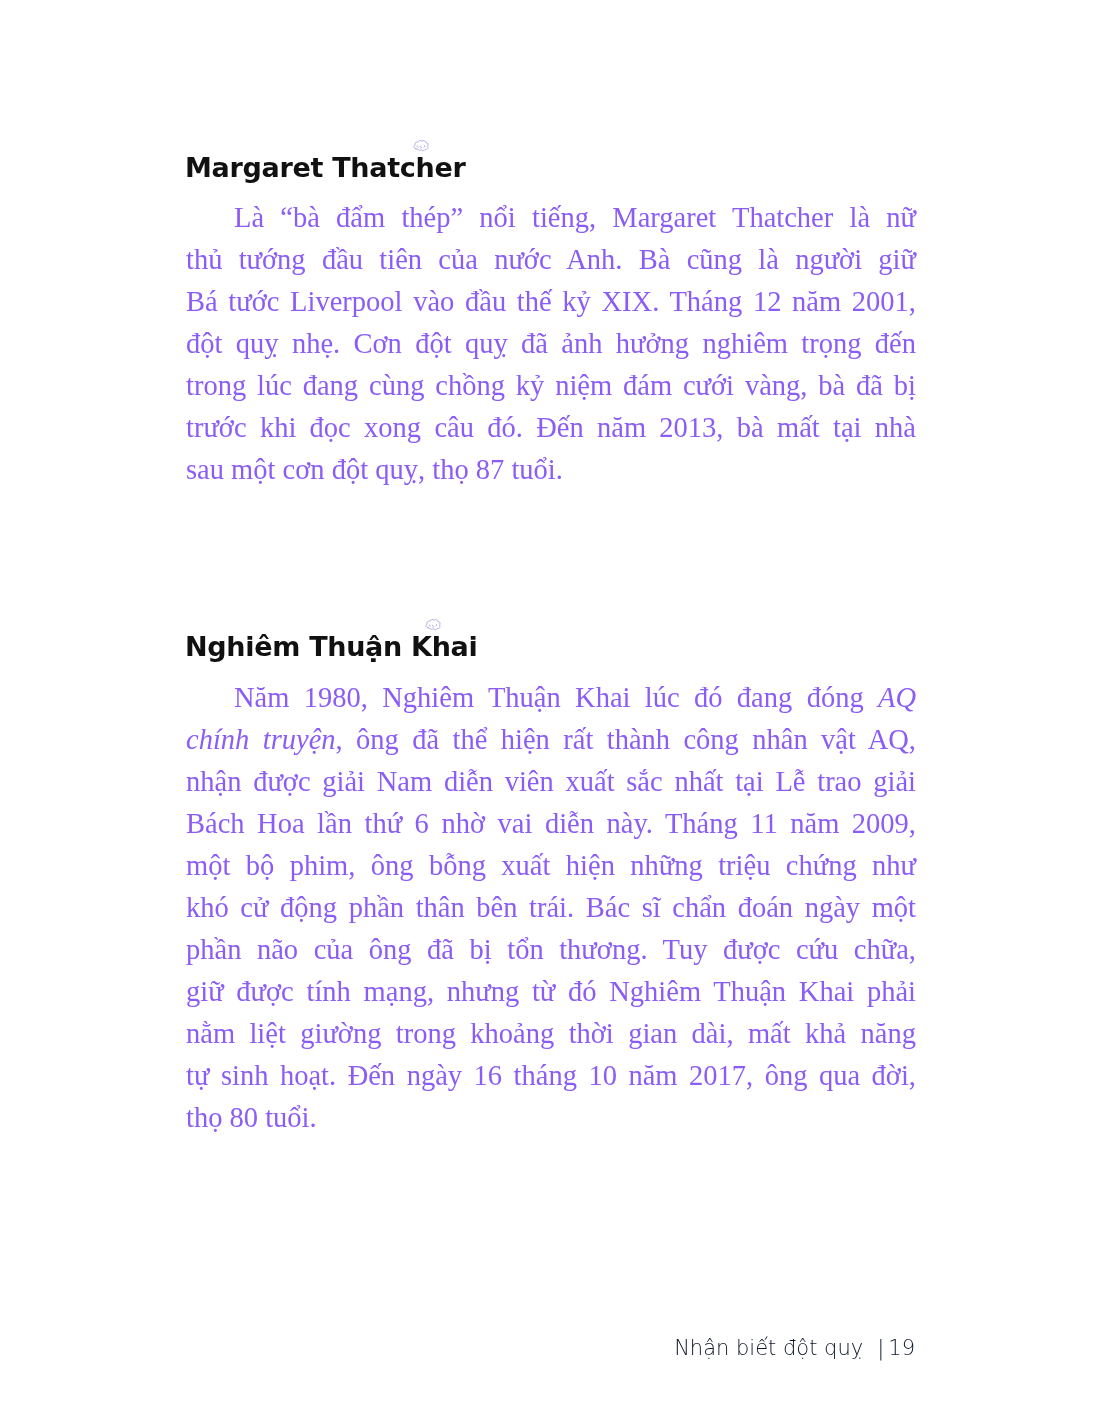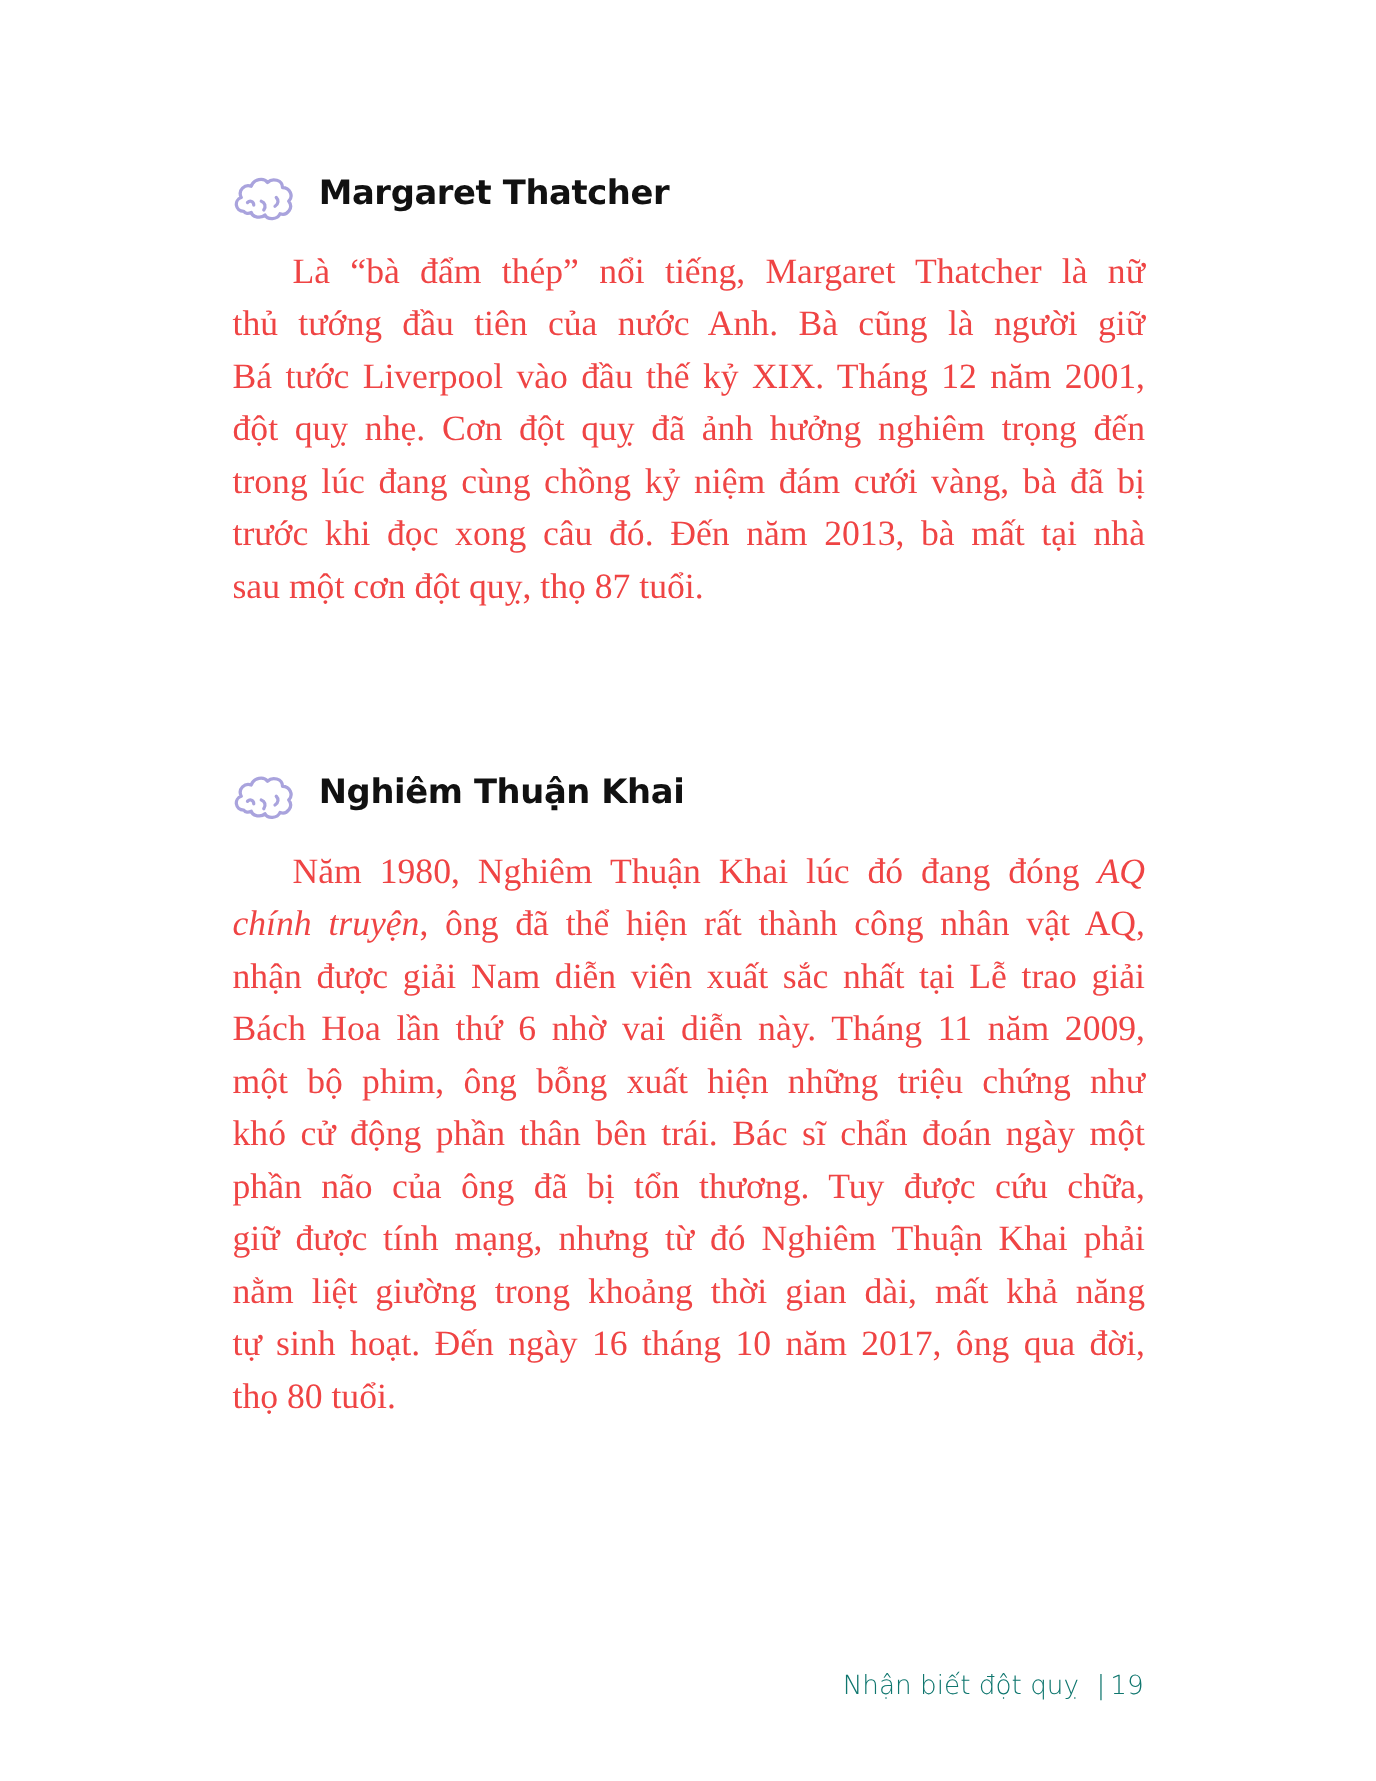--- a/index.html
+++ b/index.html
@@ -17,43 +17,44 @@
   .page {
     position: absolute;
     left: 0; top: 0;
     width: 1101px;
     height: 1425px;
   }
   .section-heading {
     position: absolute;
     left: 185px;
     display: flex;
-    align-items: flex-start;
+    align-items: flex-end;
     height: 44px;
+    flex-direction: column;
   }
   .section-heading .icon {
     width: 52px;
     height: 40px;
     display: inline-block;
     margin-right: 18px;
   }
   .section-heading .title {
     font-family: "DejaVu Sans", sans-serif;
     font-weight: bold;
     font-size: 27px;
     letter-spacing: -0.3px;
     color: #111111;
   }
   .para {
     position: absolute;
     left: 186px;
     width: 730px;
     font-family: "Liberation Serif", serif;
     font-size: 28.5px;
-    color: #ef4444;
+    color: #8b5cf6;
   }
   .line {
     height: 42px;
     line-height: 42px;
     white-space: nowrap;
     text-align: justify;
     text-align-last: justify;
     overflow: visible;
   }
   .line.last {
@@ -64,21 +65,21 @@
   }
   .line em {
     font-style: italic;
   }
   .footer {
     position: absolute;
     right: 186px;
     top: 1336px;
     font-family: "DejaVu Sans", sans-serif;
     font-size: 21px;
-    color: #0f766e;
+    color: #0f172a;
     font-weight: 300;
     display: flex;
     align-items: center;
   }
   .footer .sep {
     margin: 0 4px 0 14px;
   }
 </style>
 </head>
 <body>

